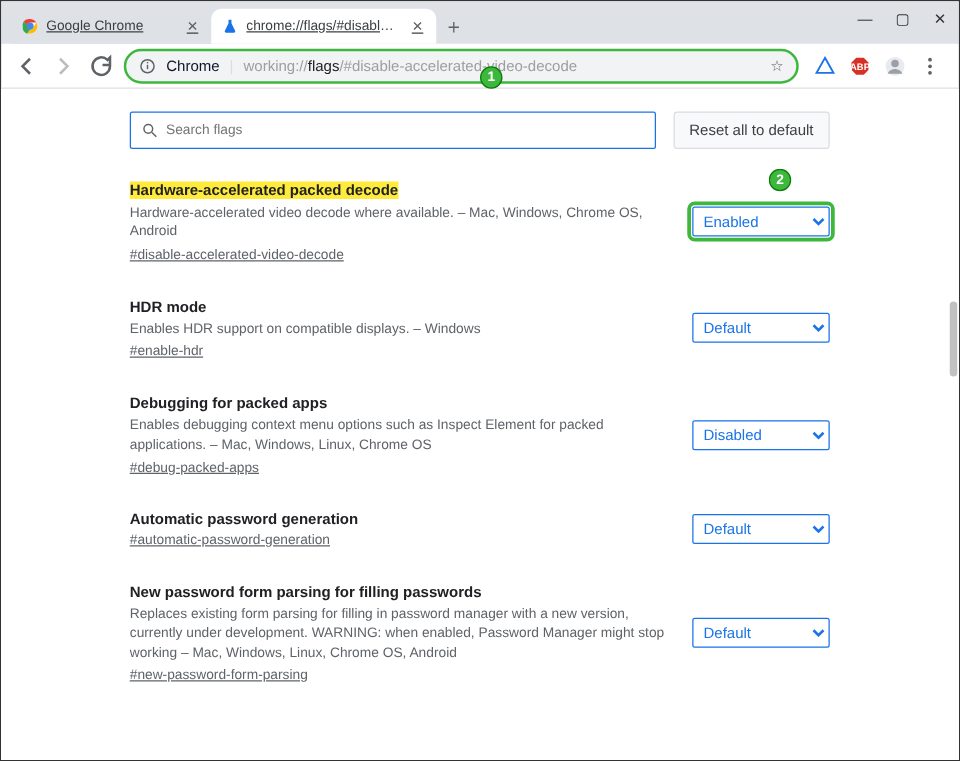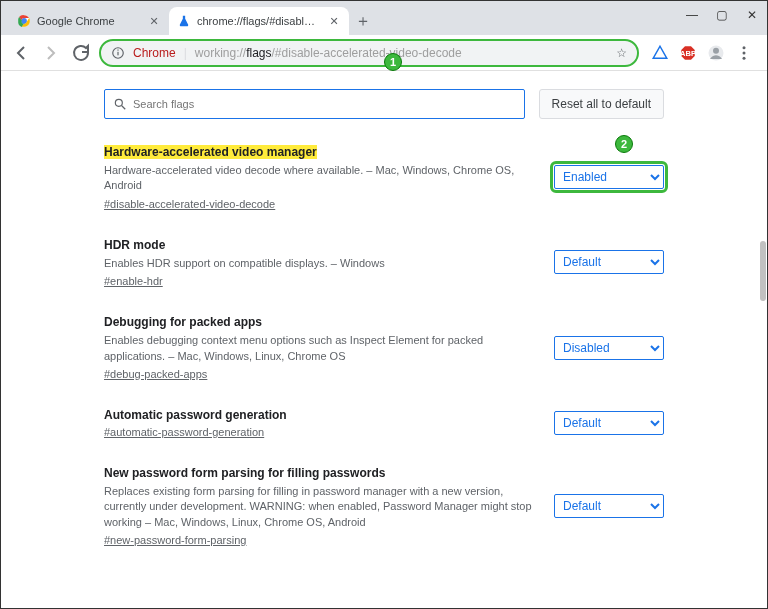--- a/index.html
+++ b/index.html
@@ -1,37 +1,37 @@
 <!DOCTYPE html>
 <html><head>
 <meta charset="utf-8">
 <style>
 * { box-sizing: border-box; margin: 0; padding: 0; }
 body { font-family: "Segoe UI", Arial, sans-serif; font-size: 12px; width: 768px; height: 609px; background: #fff; overflow: hidden; position: relative; border: 1px solid #333; }
 
 
 .titlebar { height: 34px; background: #dee1e6; display: flex; align-items: flex-end; position: relative; }
 .tabstrip { display: flex; align-items: flex-end; height: 34px; padding-left: 8px; gap: 0; }
-.tab { height: 28px; background: #dee1e6; border-radius: 8px 8px 0 0; padding: 0 8px; display: flex; align-items: center; font-size: 11px; color: #3c4043; min-width: 160px; max-width: 180px; gap: 6px; position: relative; }
+.tab { height: 28px; background: #dee1e6; border-radius: 8px 8px 0 0; padding: 0 8px; display: flex; align-items: center; font-size: 11px; color: #3c4043; min-width: 160px; max-width: 180px; gap: 6px; position: relative; text-decoration: underline; }
 .tab.active { background: #fff; }
 .tab .favicon { width: 14px; height: 14px; display: flex; align-items: center; justify-content: center; }
 .tab .title { flex: 1; white-space: nowrap; overflow: hidden; text-overflow: ellipsis; }
 .tab .close { width: 14px; height: 14px; display: flex; align-items: center; justify-content: center; color: #5f6368; cursor: pointer; }
 .newtab { width: 28px; height: 28px; display: flex; align-items: center; justify-content: center; color: #5f6368; cursor: pointer; font-size: 16px; }
 .wincontrols { position: absolute; right: 0; top: 0; height: 28px; display: flex; }
 .wincontrols div { width: 30px; display: flex; align-items: center; justify-content: center; font-size: 12px; color: #333; cursor: pointer; }
 
 
 .toolbar { height: 36px; background: #fff; border-bottom: 1px solid #e0e0e0; display: flex; align-items: center; padding: 0 8px; gap: 6px; }
 .navbtn { width: 24px; height: 24px; display: flex; align-items: center; justify-content: center; color: #5f6368; cursor: pointer; }
 .navbtn.disabled { color: #bdbdbd; cursor: default; }
 .omnibox-wrap { flex: 1; display: flex; align-items: center; height: 28px; background: #f1f3f4; border-radius: 14px; padding: 0 10px; gap: 8px; font-size: 12px; }
 .omnibox-highlight { border: 2px solid #3db83d; border-radius: 14px; }
 .omnibox-wrap .secure { color: #5f6368; width: 14px; height: 14px; display:flex; align-items:center; justify-content:center;}
-.omnibox-wrap .label { color: #b91c1c; }
+.omnibox-wrap .label { color: #0f172a; }
 .omnibox-url { display: inline; }
 .omnibox-url .gray { color: #9e9e9e; }
 .omnibox-url .black { color: #202124; }
 .omnibox-wrap .star { margin-left: auto; color: #5f6368; cursor: pointer; }
 .ext-icons { display: flex; gap: 10px; align-items: center; padding: 0 6px; }
 .ext-icon { width: 18px; height: 18px; display:flex; align-items:center; justify-content:center; }
 
 
 .viewport { position: absolute; top: 70px; left: 0; right: 0; bottom: 0; overflow-y: auto; background: #fff; }
 .page { width: 560px; margin: 12px auto 0 auto; padding-bottom: 40px; }
@@ -164,21 +164,21 @@
               <circle cx="10" cy="10" r="6" stroke="#5f6368" stroke-width="2" fill="none"></circle>
               <line x1="15" y1="15" x2="21" y2="21" stroke="#5f6368" stroke-width="2"></line>
             </svg></span>
         <input placeholder="Search flags" style="">
       </div>
       <button class="resetbtn">Reset all to default</button>
     </div>
 
     <div id="flags-list">
         <div class="flag">
-          <div class="flag-left"><span class="flag-title hl">Hardware-accelerated video manager</span><div class="flag-desc">Hardware-accelerated video decode where available. – Mac, Windows, Chrome OS, Android</div><div class="flag-anchor">#disable-accelerated-video-decode</div></div>
+          <div class="flag-left"><span class="flag-title hl">Hardware-accelerated packed decode</span><div class="flag-desc">Hardware-accelerated video decode where available. – Mac, Windows, Chrome OS, Android</div><div class="flag-anchor">#disable-accelerated-video-decode</div></div>
           <div class="flag-right">
             <select class="flagselect hl"><option>Default</option><option selected="">Enabled</option><option>Disabled</option></select>
           </div>
         </div>
         <div class="flag">
           <div class="flag-left"><span class="flag-title">HDR mode</span><div class="flag-desc">Enables HDR support on compatible displays. – Windows</div><div class="flag-anchor">#enable-hdr</div></div>
           <div class="flag-right">
             <select class="flagselect"><option>Default</option><option>Enabled</option><option>Disabled</option></select>
           </div>
         </div>

